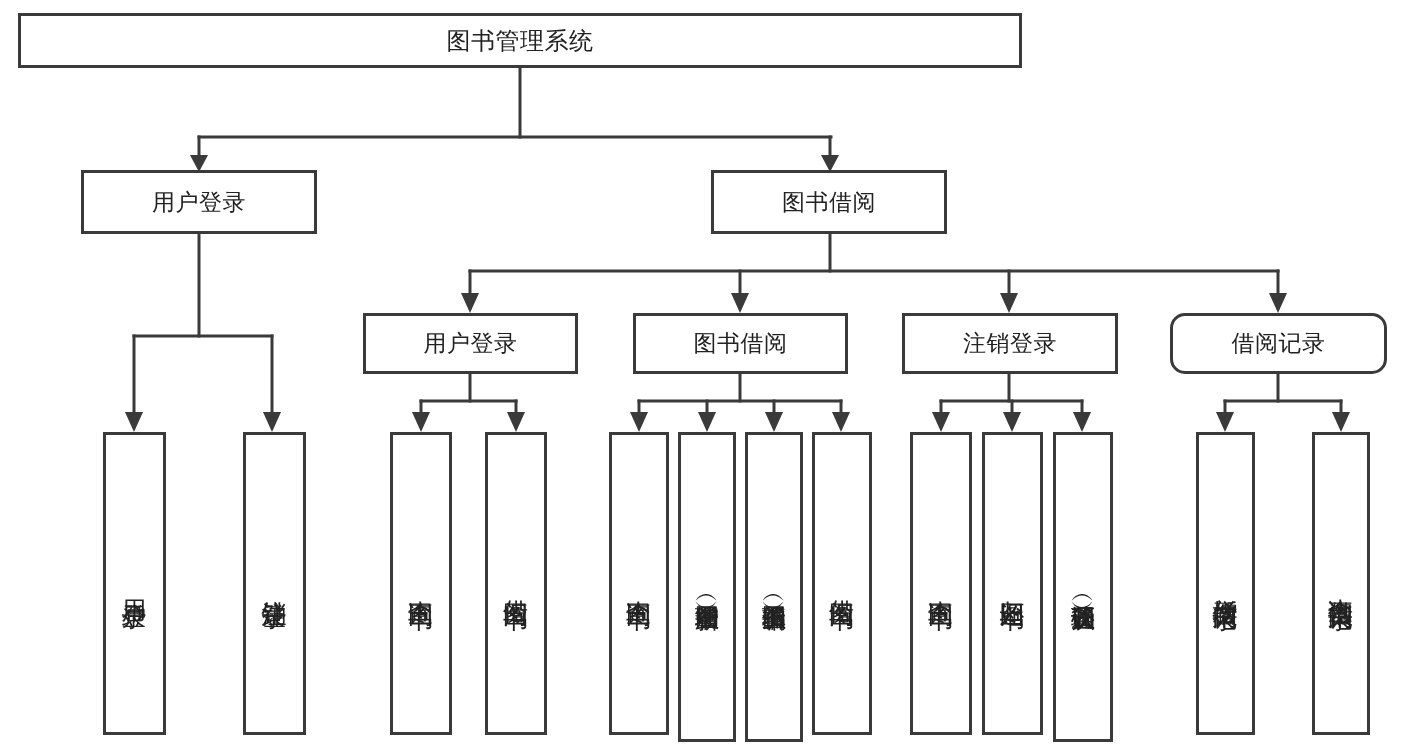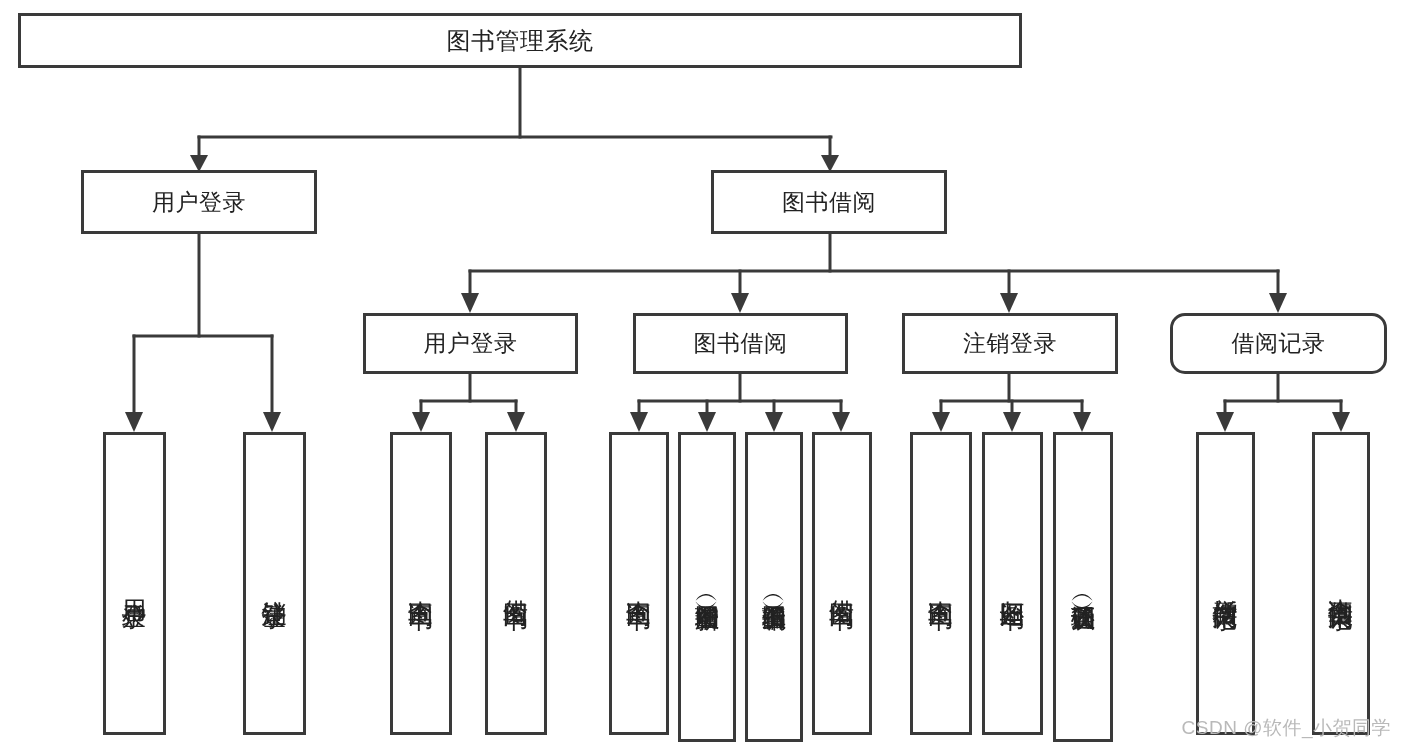--- a/index.html
+++ b/index.html
@@ -217,15 +217,14 @@
     <span class="label">确认归还（管理员）</span>
   </div>
 
   <div class="node v-node" style="left:1196px; top:432px; width:59px; height:303px;">
     <span class="label">新增借阅记录</span>
   </div>
   <div class="node v-node" style="left:1312px; top:432px; width:58px; height:303px;">
     <span class="label">查询借阅记录</span>
   </div>
 
-  <div id="watermark">CSDN @软件_小贺同学</div>
 
 </div>
 
 </body></html>

